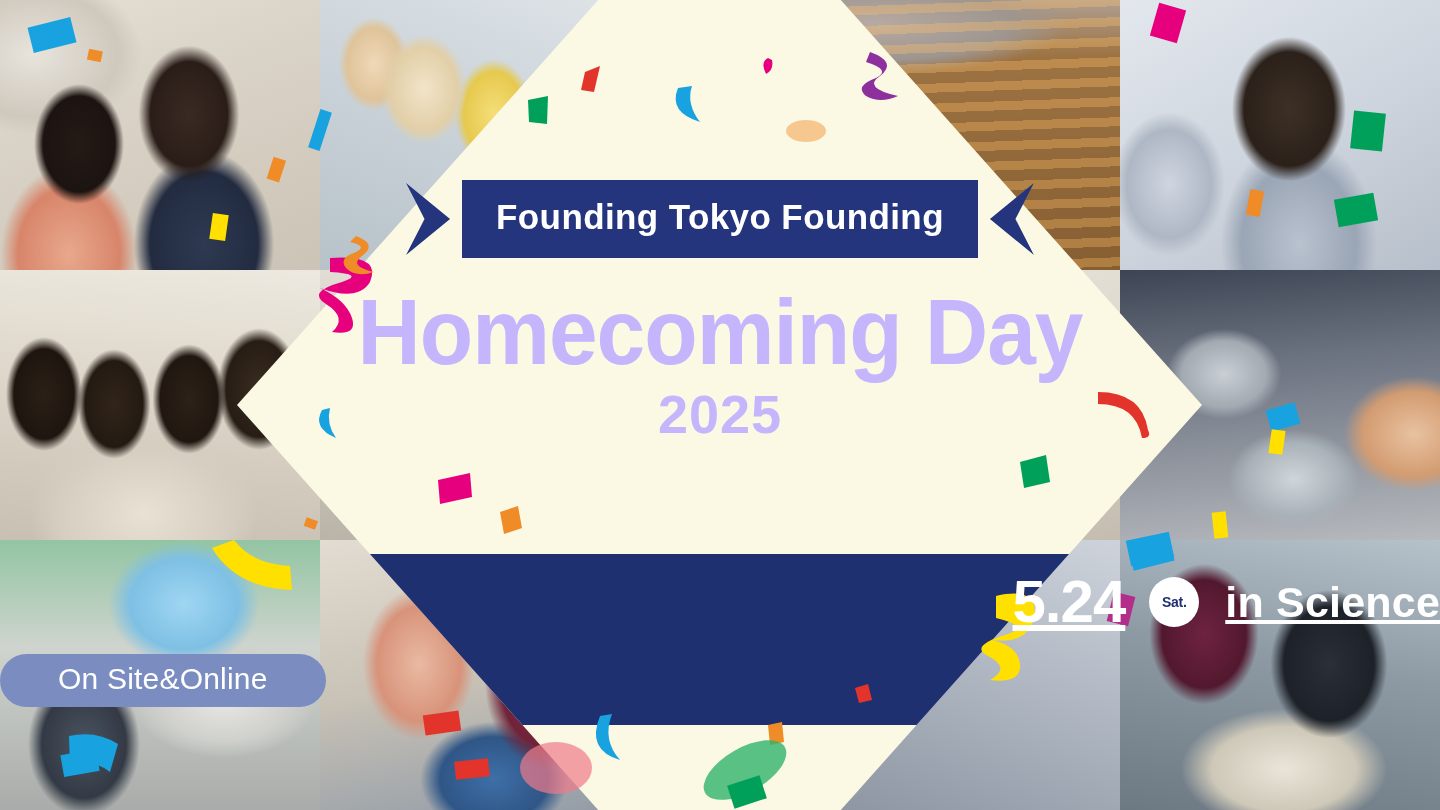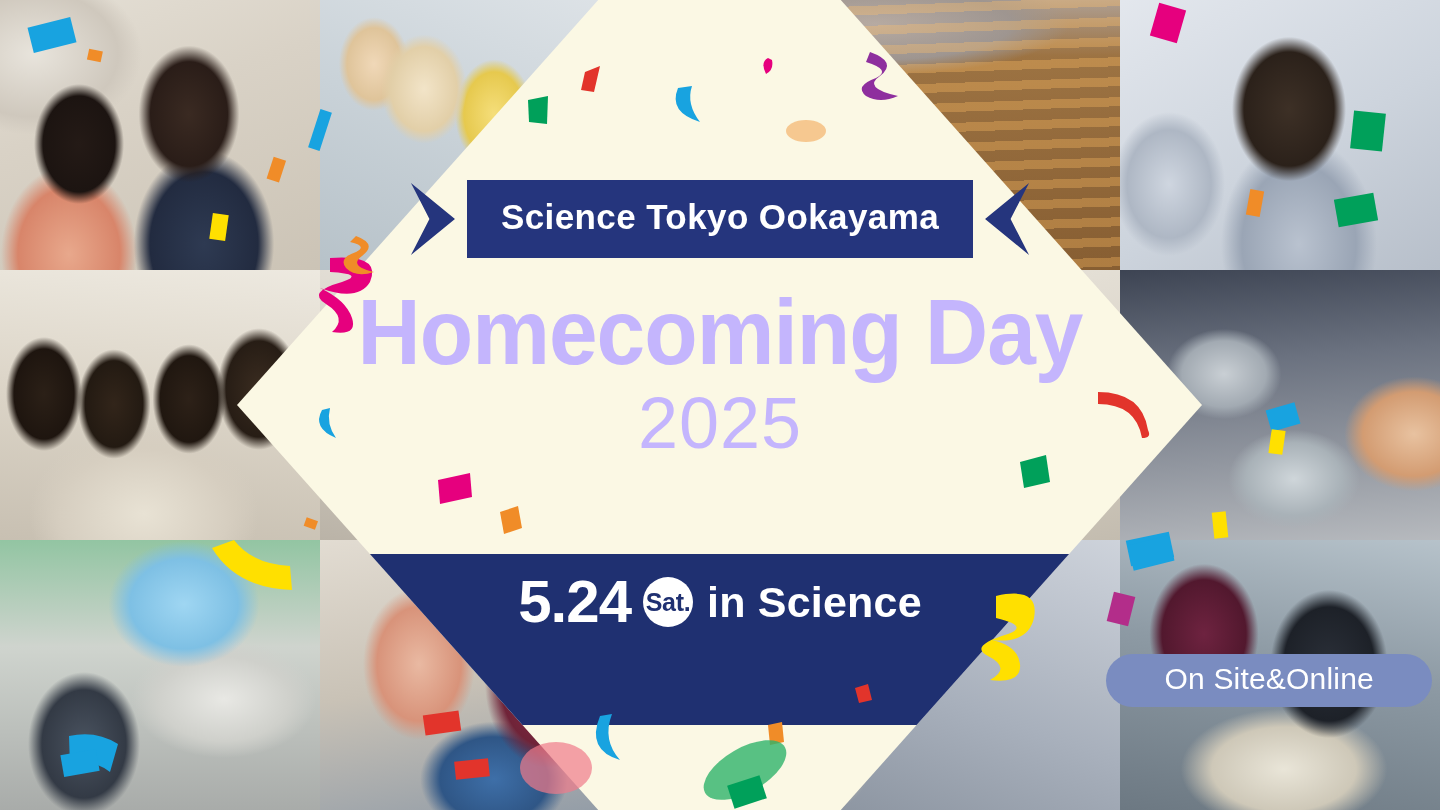--- a/index.html
+++ b/index.html
@@ -169,49 +169,49 @@
   .title-block{
     position:absolute; left:0; right:0; top:286px;
     text-align:center; color:#c4b5fd;
   }
   .title-main{
     font-size:92px; font-weight:bold; line-height:1.0;
     letter-spacing:-1px;
     transform:scaleX(.95);
   }
   .title-year{
-    font-size:72px; font-weight:normal; line-height:1.05;
+    font-size:54px; font-weight:bold; line-height:1.05;
     margin-top:8px; letter-spacing:1px;
   }
 
   
   .date-row{
     position:absolute; left:0; right:0; top:572px;
-    display:flex; align-items:center; justify-content:center;
-    color:#ffffff; gap:0;
+    display:flex; align-items:center; justify-content:flex-end;
+    color:#ffffff; gap:12px;text-decoration:underline;
   }
   .date-num{
     font-size:60px; font-weight:bold; letter-spacing:-1px; line-height:1;
   }
   .day-badge{
     width:50px; height:50px; border-radius:50%;
     background:#ffffff; color:#1f3071;
     display:flex; align-items:center; justify-content:center;
-    font-size:25px; font-weight:bold; line-height:1;
+    font-size:14px; font-weight:bold; line-height:1;
     margin:0 14px 0 12px;
     letter-spacing:-.3px;
   }
   .date-place{
     font-size:43px; font-weight:bold; letter-spacing:.2px; line-height:1;
   }
 
   
   .pill-wrap{
     position:absolute; left:0; right:8px; top:654px;
-    display:flex; justify-content:flex-end;
+    display:flex; justify-content:flex-start;
   }
   .pill{
     background:#7a8cc0; color:#ffffff;
     border-radius:999px;
     padding:8px 58px 11px;
     font-size:30px; font-weight:normal; letter-spacing:.2px;
     white-space:nowrap;
   }
 
   
@@ -348,21 +348,21 @@
     <rect x="730" y="780" width="34" height="24" fill="#00a05a" transform="rotate(-18 747 792)"></rect>
 
     <rect x="62" y="752" width="36" height="22" fill="#18a3e0" transform="rotate(-10 80 763)"></rect>
 
     <rect x="1130" y="540" width="42" height="26" fill="#18a3e0" transform="rotate(-14 1151 553)"></rect>
   </svg>
 
   <div class="ribbon">
     <span class="ribbon-tail left"></span>
     <span class="ribbon-gap"></span>
-    <span class="ribbon-body">Science Tokyo Ookayama</span>
+    <span class="ribbon-body">Founding Tokyo Founding</span>
     <span class="ribbon-gap"></span>
     <span class="ribbon-tail right"></span>
   </div>
 
   <div class="title-block">
     <div class="title-main">Homecoming Day</div>
     <div class="title-year">2025</div>
   </div>
 
   <div class="date-row">

